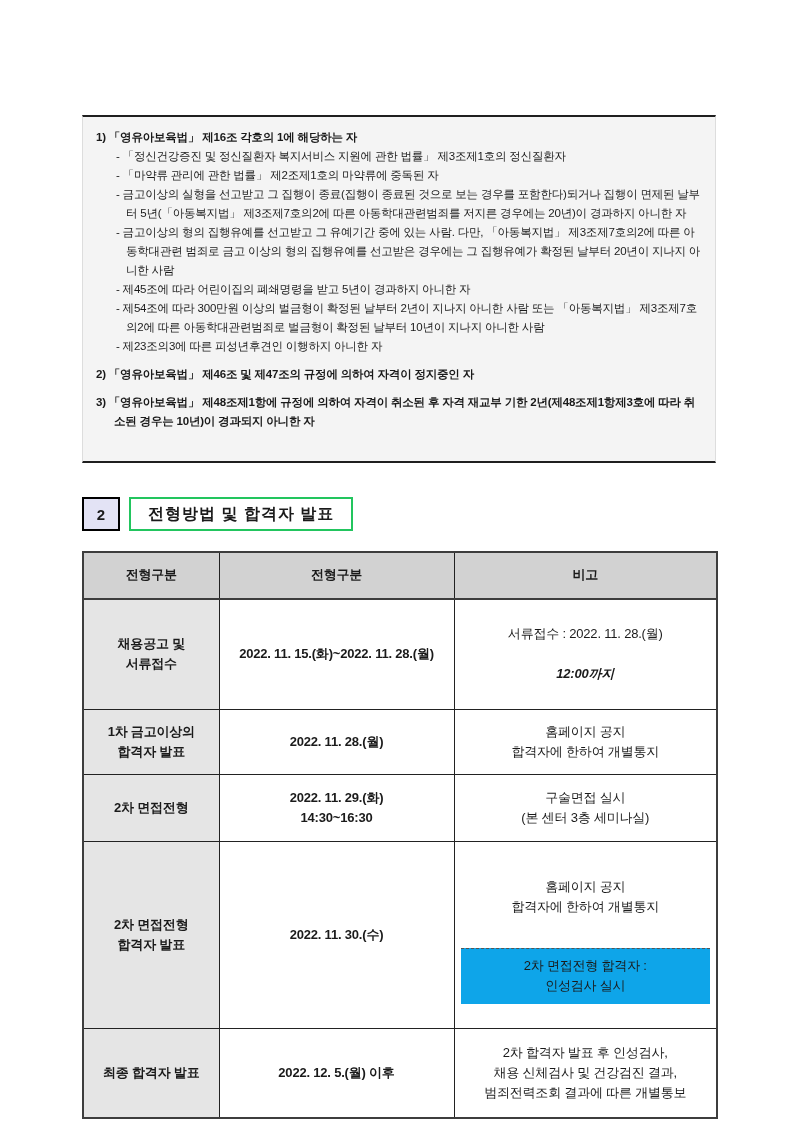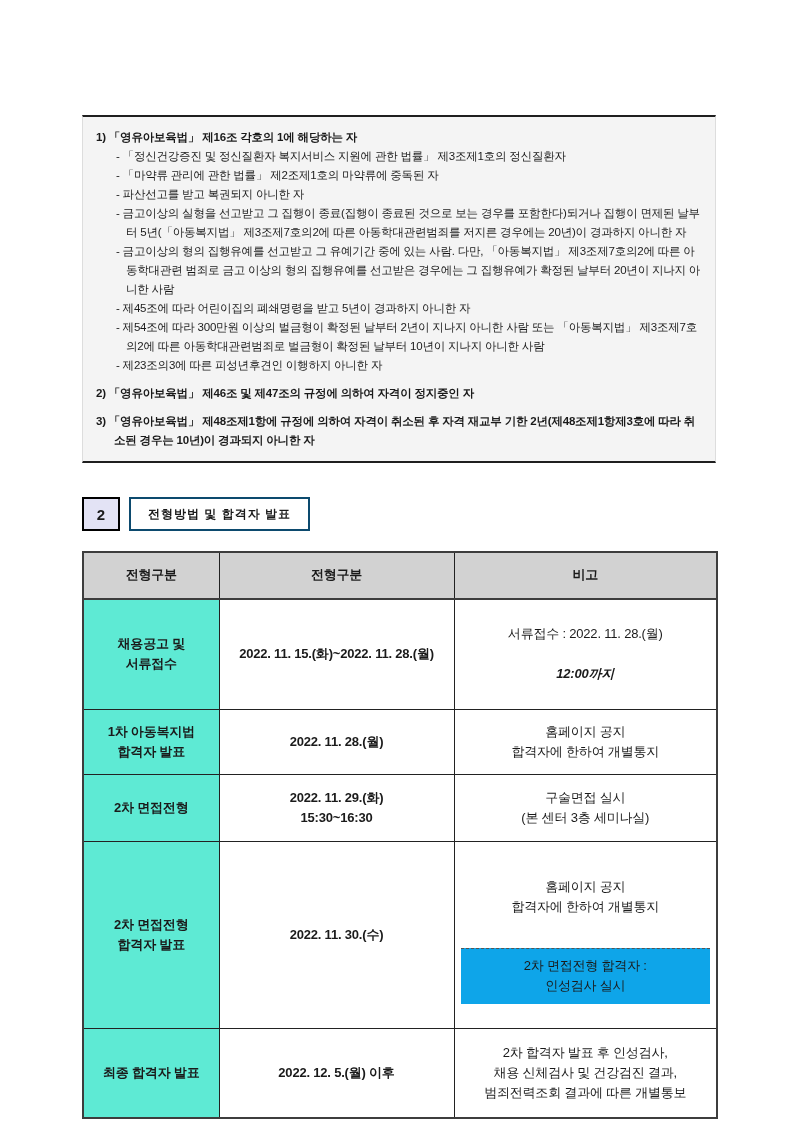--- a/index.html
+++ b/index.html
@@ -25,38 +25,38 @@
 
   
   .sec-head{position:absolute;left:82px;top:497px;display:flex;align-items:stretch;}
   .sec-num{
     box-sizing:border-box;width:38px;height:34px;background:#e3e3f5;
     border:2px solid #000;display:flex;align-items:center;justify-content:center;
     font-weight:bold;font-size:15px;
   }
   .sec-title{
     box-sizing:border-box;height:34px;margin-left:9px;background:#ffffff;
-    border:2px solid #0c4a6e;display:flex;align-items:center;
-    padding:0 17px;font-weight:bold;font-size:12px;letter-spacing:1px;white-space:nowrap;
+    border:2px solid #22c55e;display:flex;align-items:center;
+    padding:0 17px;font-weight:bold;font-size:16px;letter-spacing:1px;white-space:nowrap;
   }
 
   
   table.sched{
     position:absolute;left:82px;top:551px;width:634px;
     border-collapse:collapse;table-layout:fixed;
     font-size:13px;line-height:1.55;letter-spacing:-0.2px;
   }
   table.sched td,table.sched th{
     border:1px solid #222;
     text-align:center;vertical-align:middle;
     white-space:pre-line;box-sizing:border-box;padding:4px 6px;
   }
   table.sched{border:2px solid #3d3d3d;}
   table.sched th{background:#d2d2d2;font-weight:bold;border-bottom:2px solid #3d3d3d;}
-  td.cat{background:#5eead4;font-weight:bold;}
+  td.cat{background:#e5e5e5;font-weight:bold;}
   td.sch{font-weight:bold;}
   td.note{font-weight:normal;}
   tr.hrow{height:47px;}
   tr.r1,tr.r2{height:65px;}
   tr.r3{height:67px;}
   tr.r4{height:119px;}
   tr.r5{height:89px;}
   td.split{padding:0;}
   .split-top{
     height:62px;display:flex;align-items:center;justify-content:center;
@@ -70,21 +70,20 @@
 </style>
 </head>
 <body>
 
 <div class="page">
 
   <div class="elig-box">
     <div class="elig-head">1) 「영유아보육법」 제16조 각호의 1에 해당하는 자</div>
     <div class="elig-bullet">- 「정신건강증진 및 정신질환자 복지서비스 지원에 관한 법률」 제3조제1호의 정신질환자</div>
     <div class="elig-bullet">- 「마약류 관리에 관한 법률」 제2조제1호의 마약류에 중독된 자</div>
-    <div class="elig-bullet">- 파산선고를 받고 복권되지 아니한 자</div>
     <div class="elig-bullet">- 금고이상의 실형을 선고받고 그 집행이 종료(집행이 종료된 것으로 보는 경우를 포함한다)되거나 집행이 면제된 날부터 5년(「아동복지법」 제3조제7호의2에 따른 아동학대관련범죄를 저지른 경우에는 20년)이 경과하지 아니한 자</div>
     <div class="elig-bullet">- 금고이상의 형의 집행유예를 선고받고 그 유예기간 중에 있는 사람. 다만, 「아동복지법」 제3조제7호의2에 따른 아동학대관련 범죄로 금고 이상의 형의 집행유예를 선고받은 경우에는 그 집행유예가 확정된 날부터 20년이 지나지 아니한 사람</div>
     <div class="elig-bullet">- 제45조에 따라 어린이집의 폐쇄명령을 받고 5년이 경과하지 아니한 자</div>
     <div class="elig-bullet">- 제54조에 따라 300만원 이상의 벌금형이 확정된 날부터 2년이 지나지 아니한 사람 또는 「아동복지법」 제3조제7호의2에 따른 아동학대관련범죄로 벌금형이 확정된 날부터 10년이 지나지 아니한 사람</div>
     <div class="elig-bullet">- 제23조의3에 따른 피성년후견인 이행하지 아니한 자</div>
     <div class="elig-item">2) 「영유아보육법」 제46조 및 제47조의 규정에 의하여 자격이 정지중인 자</div>
     <div class="elig-item">3) 「영유아보육법」 제48조제1항에 규정에 의하여 자격이 취소된 후 자격 재교부 기한 2년(제48조제1항제3호에 따라 취소된 경우는 10년)이 경과되지 아니한 자</div>
   </div>
 
   <div class="sec-head">
@@ -109,30 +108,30 @@
       <tr class="r1">
         <td class="cat">채용공고 및
 서류접수</td>
         <td class="sch">2022. 11. 15.(화)~2022. 11. 28.(월)</td>
         <td class="note">
           <div>서류접수 : 2022. 11. 28.(월)</div>
           <div class="bi">12:00까지</div>
         </td>
       </tr>
       <tr class="r2">
-        <td class="cat">1차 아동복지법
+        <td class="cat">1차 금고이상의
 합격자 발표</td>
         <td class="sch">2022. 11. 28.(월)</td>
         <td class="note">홈페이지 공지
 합격자에 한하여 개별통지</td>
       </tr>
       <tr class="r3">
         <td class="cat">2차 면접전형</td>
         <td class="sch">2022. 11. 29.(화)
-15:30~16:30</td>
+14:30~16:30</td>
         <td class="note">구술면접 실시
 (본 센터 3층 세미나실)</td>
       </tr>
       <tr class="r4">
         <td class="cat">2차 면접전형
 합격자 발표</td>
         <td class="sch">2022. 11. 30.(수)</td>
         <td class="note split">
           <div class="split-top">홈페이지 공지
 합격자에 한하여 개별통지</div>

